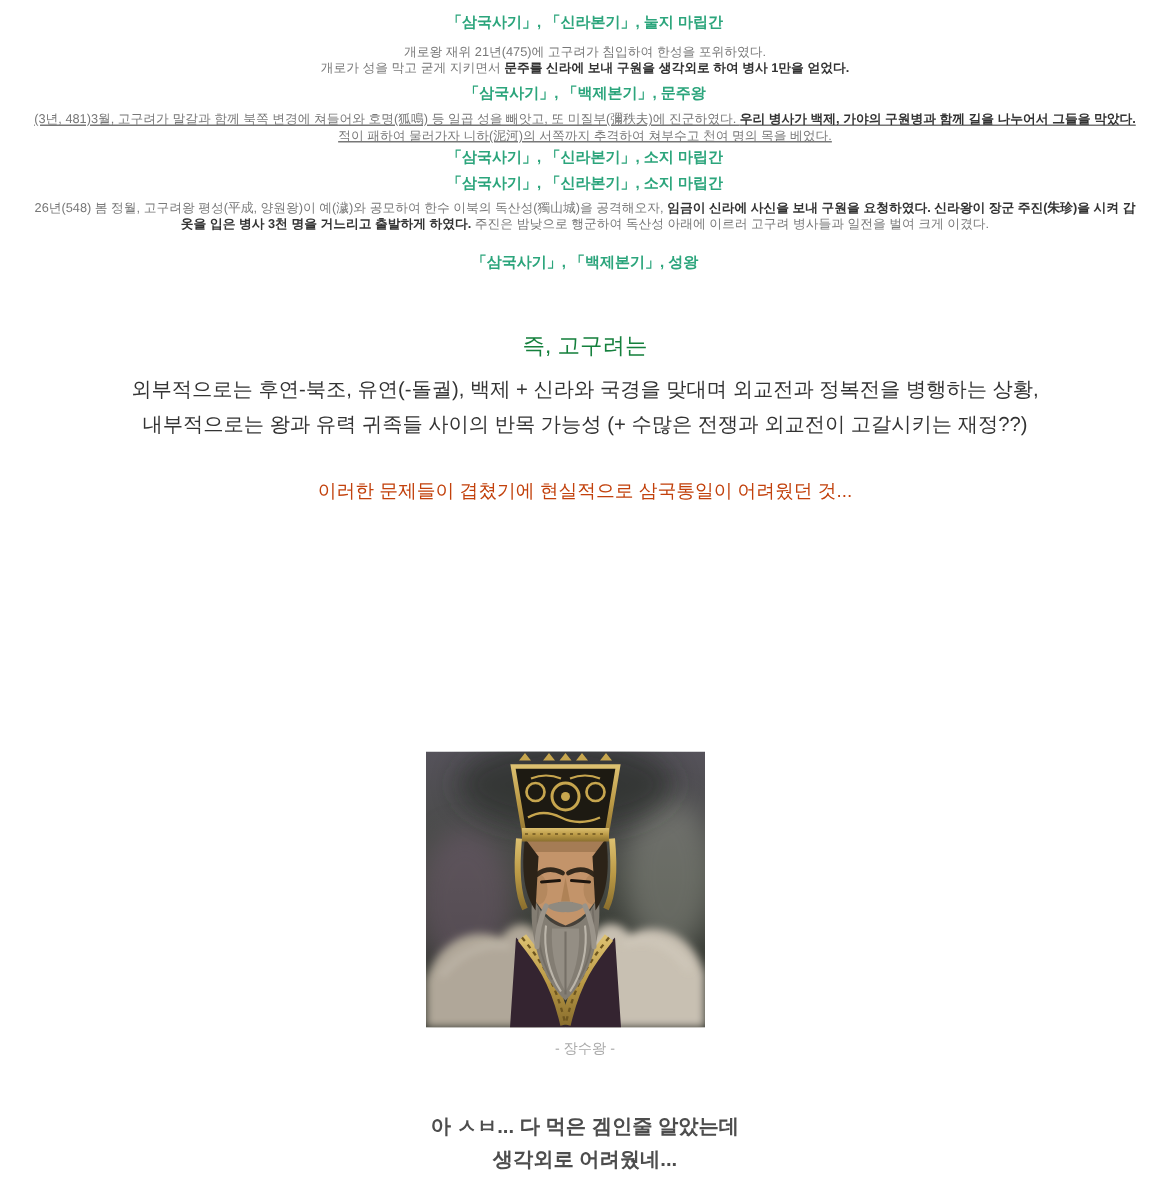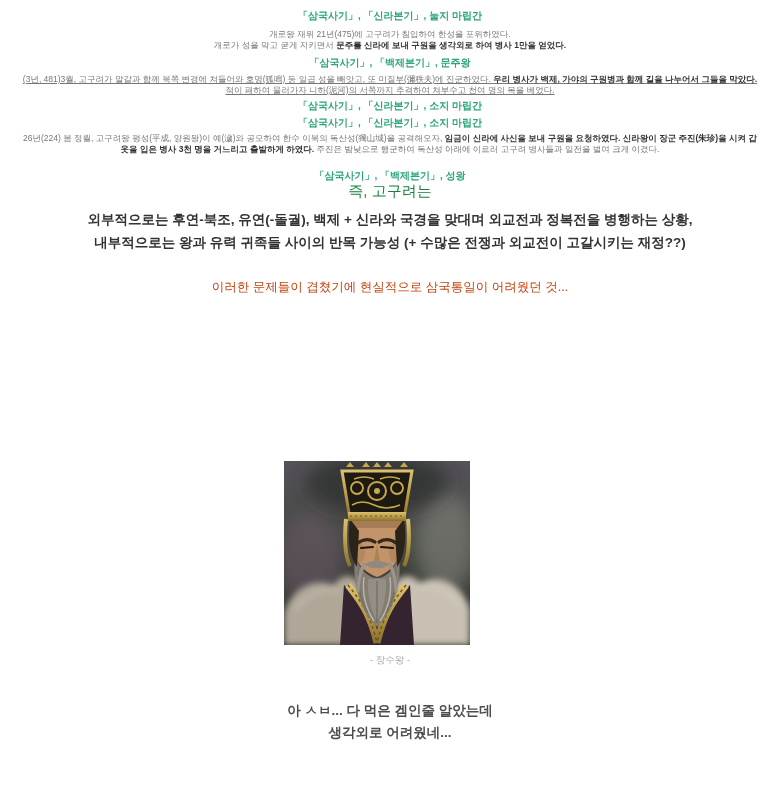--- a/index.html
+++ b/index.html
@@ -23,26 +23,26 @@
   .quote b{color:#333;font-weight:700;}
 
   .m-src0{margin-bottom:7px;}
   .m-q1{margin-bottom:6px;}
   .m-src1{margin-bottom:5px;}
   .m-q2{margin-bottom:4px;text-decoration:underline;}
   .m-src2{margin-bottom:5px;}
   .m-q3{margin-bottom:6px;}
   .m-src3{margin-bottom:4px;}
   .m-q4{margin-bottom:15px;}
-  .m-src4{}
+  .m-src4{margin-bottom:40px;}
 
   
   .intro{font-size:15px;line-height:18px;color:#15803d;margin-bottom:8px;}
   .bold-lines{
-    font-size:13.5px;line-height:23px;font-weight:700;color:#333;
+    font-size:13.5px;line-height:23px;font-weight:400;color:#333;
     max-width:700px;margin:0 auto 24px auto;
   }
   .conclusion{font-size:12.5px;line-height:18px;color:#c2410c;margin-bottom:165px;}
 
   
   .figure{width:212px;margin:0 auto;}
   .portrait{display:block;width:186px;height:184px;}
   .caption{font-size:9.5px;line-height:13px;color:#a9a9a9;margin-top:8px;}
 
   
@@ -64,21 +64,21 @@
 
   <div class="src m-src1">「삼국사기」, 「백제본기」, 문주왕</div>
 
   <div class="quote m-q2"><span>(3년, 481)3월, 고구려가 말갈과 함께 북쪽 변경에 쳐들어와 호명(狐鳴) 등 일곱 성을 빼앗고, 또 미질부(彌秩夫)에 진군하였다. </span><b>우리 병사가 백제, 가야의 구원병과 함께 길을 나누어서 그들을 막았다.</b><span> 적이 패하여 물러가자 니하(泥河)의 서쪽까지 추격하여 쳐부수고 천여 명의 목을 베었다.</span></div>
 
   <div class="src m-src2">「삼국사기」, 「신라본기」, 소지 마립간</div>
 
 
   <div class="src m-src3">「삼국사기」, 「신라본기」, 소지 마립간</div>
 
-  <div class="quote m-q4"><span>26년(224) 봄 정월, 고구려왕 평성(平成, 양원왕)이 예(濊)와 공모하여 한수 이북의 독산성(獨山城)을 공격해오자, </span><b>임금이 신라에 사신을 보내 구원을 요청하였다. 신라왕이 장군 주진(朱珍)을 시켜 갑옷을 입은 병사 3천 명을 거느리고 출발하게 하였다.</b><span> 주진은 밤낮으로 행군하여 독산성 아래에 이르러 고구려 병사들과 일전을 벌여 크게 이겼다.</span></div>
+  <div class="quote m-q4"><span>26년(548) 봄 정월, 고구려왕 평성(平成, 양원왕)이 예(濊)와 공모하여 한수 이북의 독산성(獨山城)을 공격해오자, </span><b>임금이 신라에 사신을 보내 구원을 요청하였다. 신라왕이 장군 주진(朱珍)을 시켜 갑옷을 입은 병사 3천 명을 거느리고 출발하게 하였다.</b><span> 주진은 밤낮으로 행군하여 독산성 아래에 이르러 고구려 병사들과 일전을 벌여 크게 이겼다.</span></div>
 
   <div class="src m-src4">「삼국사기」, 「백제본기」, 성왕</div>
 
   <div class="intro">즉, 고구려는</div>
 
   <div class="bold-lines">
     <div>외부적으로는 후연-북조, 유연(-돌궐), 백제 + 신라와 국경을 맞대며 외교전과 정복전을 병행하는 상황,</div>
     <div>내부적으로는 왕과 유력 귀족들 사이의 반목 가능성 (+ 수많은 전쟁과 외교전이 고갈시키는 재정??)</div>
   </div>
 

